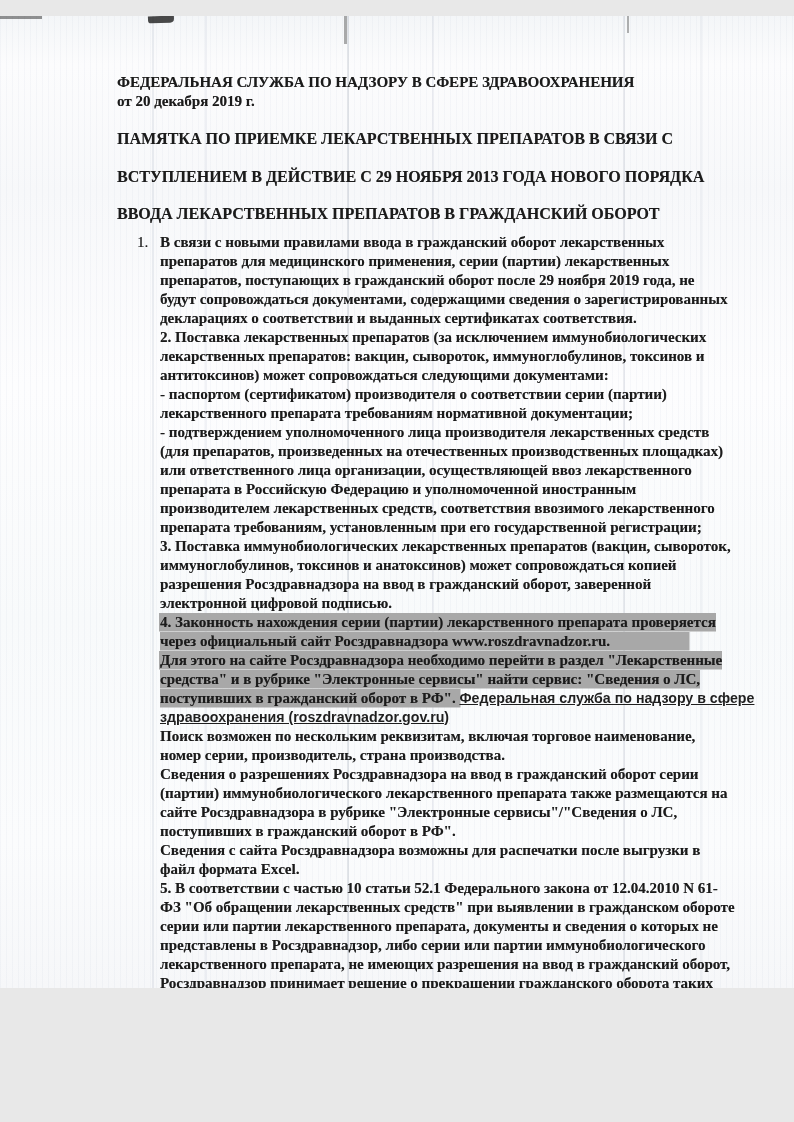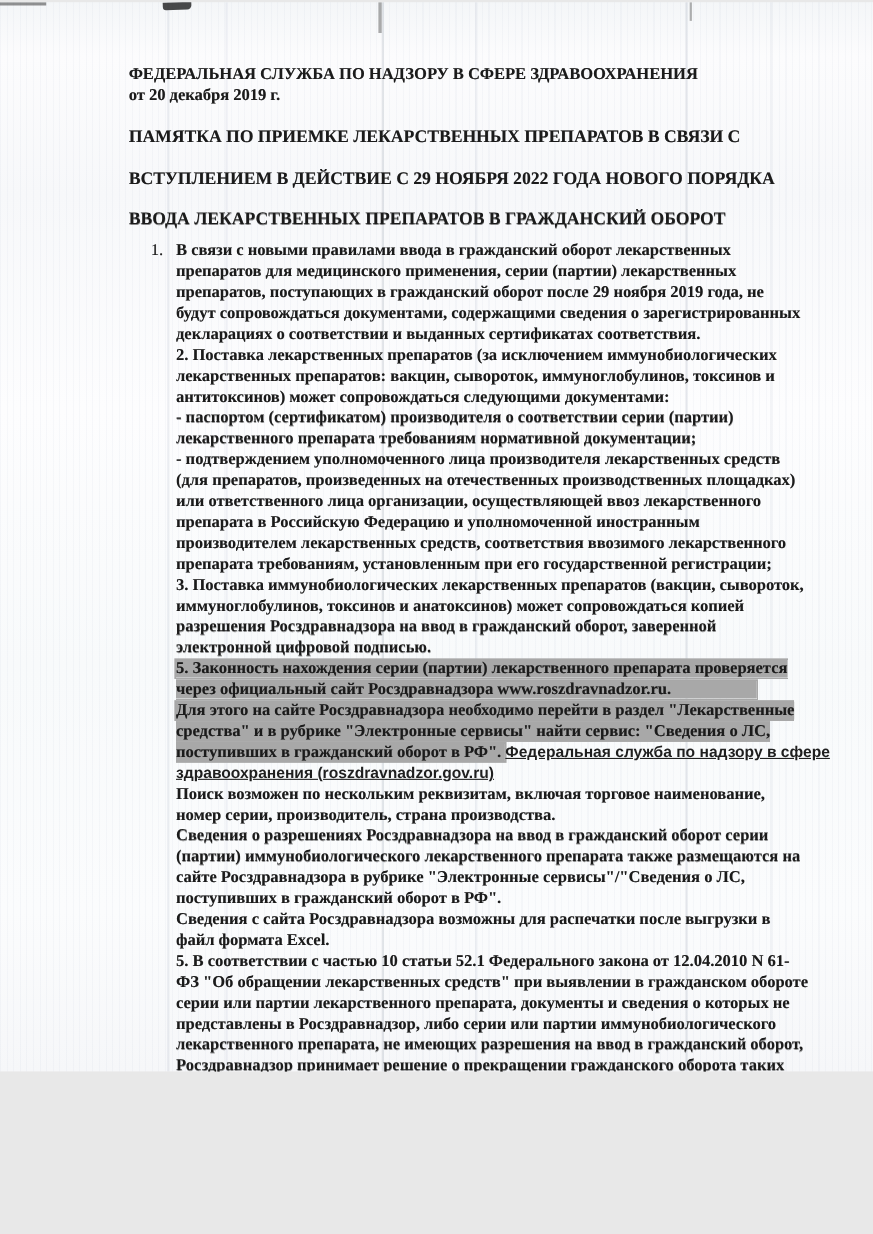--- a/index.html
+++ b/index.html
@@ -1,19 +1,19 @@
 <!DOCTYPE html>
 <html lang="ru"><head>
 <meta charset="utf-8">
 <style>
   html,body{margin:0;padding:0;background:#e8e8e8;}
   .page{
     position:relative;
     width:794px;height:972px;
-    margin:2px auto;
+    margin:16px auto;
     overflow:hidden;
     background:
       repeating-linear-gradient(90deg, rgba(140,155,185,0.06) 0px, rgba(140,155,185,0.06) 1px, rgba(0,0,0,0) 1px, rgba(0,0,0,0) 6px),
       linear-gradient(180deg,#f4f6f8 0%,#fcfcfd 5%,#f7f8fa 18%,#fdfdfe 38%,#f8fafb 62%,#fbfcfd 85%,#f6f7f9 100%);
     font-family:"Liberation Serif","DejaVu Serif",serif;
     color:#1b1b1b;
   }
   
   .streak{position:absolute;top:0;bottom:0;width:2px;pointer-events:none;}
   .s1{left:152px;background:rgba(90,105,135,0.10);}
@@ -65,21 +65,21 @@
   <div class="streak s2"></div>
   <div class="streak s3"></div>
   <div class="streak s4"></div>
   <div class="streak s5"></div>
   <div class="streak s6"></div>
 
   <div class="org-block"><span>ФЕДЕРАЛЬНАЯ СЛУЖБА ПО НАДЗОРУ В СФЕРЕ ЗДРАВООХРАНЕНИЯ</span>
 <span>от 20 декабря 2019 г.</span></div>
 
   <div class="memo-title">ПАМЯТКА ПО ПРИЕМКЕ ЛЕКАРСТВЕННЫХ ПРЕПАРАТОВ В СВЯЗИ С
-ВСТУПЛЕНИЕМ В ДЕЙСТВИЕ С 29 НОЯБРЯ 2022 ГОДА НОВОГО ПОРЯДКА
+ВСТУПЛЕНИЕМ В ДЕЙСТВИЕ С 29 НОЯБРЯ 2013 ГОДА НОВОГО ПОРЯДКА
 ВВОДА ЛЕКАРСТВЕННЫХ ПРЕПАРАТОВ В ГРАЖДАНСКИЙ ОБОРОТ</div>
 
   <div class="body-text">
     <span class="num-marker">1.</span>
     <div class="seg">В связи с новыми правилами ввода в гражданский оборот лекарственных
 препаратов для медицинского применения, серии (партии) лекарственных
 препаратов, поступающих в гражданский оборот после 29 ноября 2019 года, не
 будут сопровождаться документами, содержащими сведения о зарегистрированных
 декларациях о соответствии и выданных сертификатах соответствия.</div>
     <div class="seg">2. Поставка лекарственных препаратов (за исключением иммунобиологических
@@ -90,21 +90,21 @@
 - подтверждением уполномоченного лица производителя лекарственных средств
 (для препаратов, произведенных на отечественных производственных площадках)
 или ответственного лица организации, осуществляющей ввоз лекарственного
 препарата в Российскую Федерацию и уполномоченной иностранным
 производителем лекарственных средств, соответствия ввозимого лекарственного
 препарата требованиям, установленным при его государственной регистрации;
 3. Поставка иммунобиологических лекарственных препаратов (вакцин, сывороток,
 иммуноглобулинов, токсинов и анатоксинов) может сопровождаться копией
 разрешения Росздравнадзора на ввод в гражданский оборот, заверенной
 электронной цифровой подписью.</div>
-    <div class="seg"><span class="hl hl-tail">5. Законность нахождения серии (партии) лекарственного препарата проверяется
+    <div class="seg"><span class="hl hl-tail">4. Законность нахождения серии (партии) лекарственного препарата проверяется
 через официальный сайт Росздравнадзора www.roszdravnadzor.ru.</span></div>
     <div class="seg"><span class="hl">Для этого на сайте Росздравнадзора необходимо перейти в раздел "Лекарственные
 средства" и в рубрике "Электронные сервисы" найти сервис: "Сведения о ЛС,
 поступивших в гражданский оборот в РФ". </span><span class="doc-link">Федеральная служба по надзору в сфере
 здравоохранения (roszdravnadzor.gov.ru)</span></div>
     <div class="seg">Поиск возможен по нескольким реквизитам, включая торговое наименование,
 номер серии, производитель, страна производства.
 Сведения о разрешениях Росздравнадзора на ввод в гражданский оборот серии
 (партии) иммунобиологического лекарственного препарата также размещаются на
 сайте Росздравнадзора в рубрике "Электронные сервисы"/"Сведения о ЛС,

